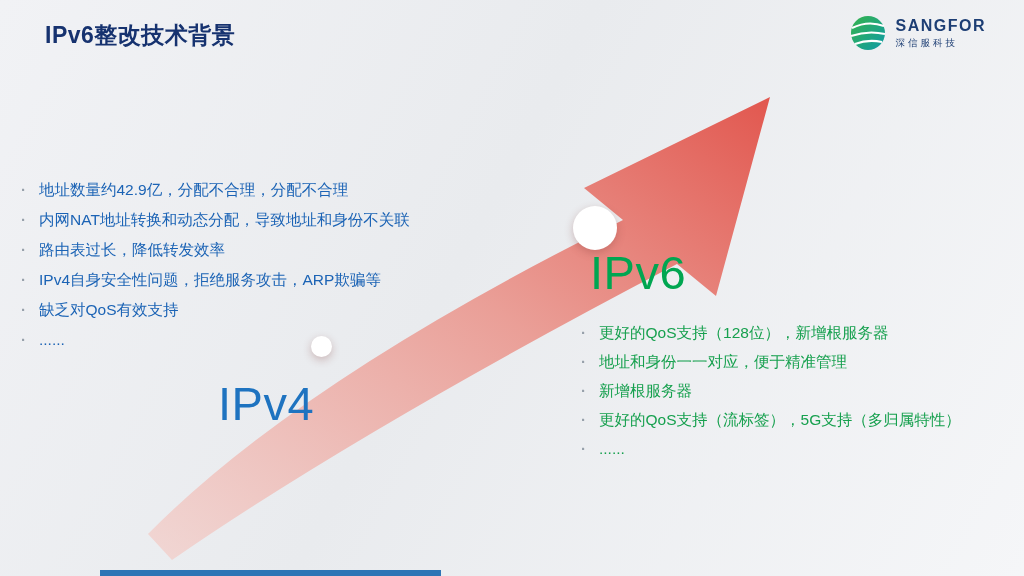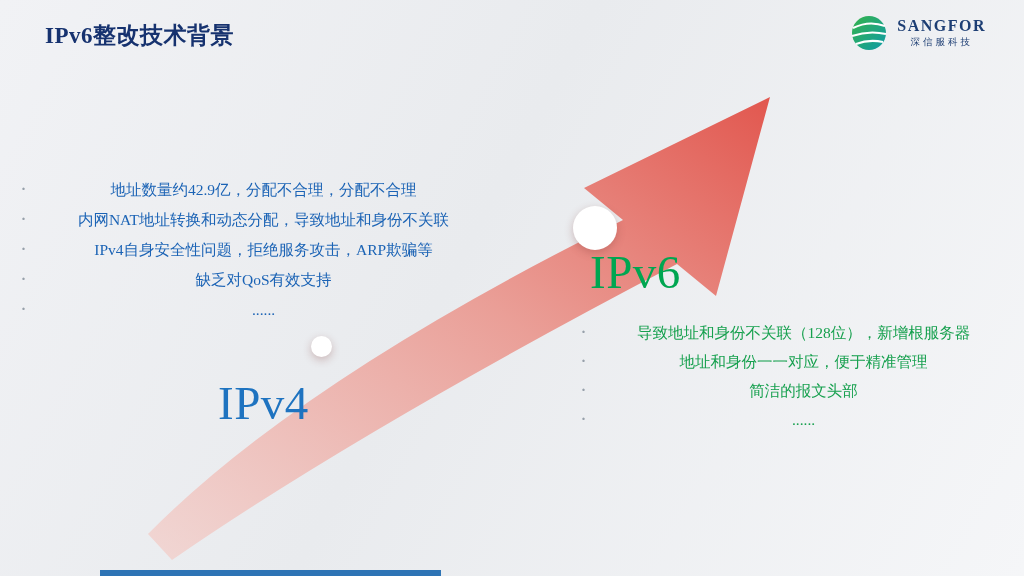--- a/index.html
+++ b/index.html
@@ -1,22 +1,21 @@
 <!DOCTYPE html>
 <html><head>
 <meta charset="utf-8">
 <style>
   html,body{margin:0;padding:0;background:#d8dadd;}
   .slide{
     position:relative;
     width:1024px;height:576px;
     overflow:hidden;
-    font-family:Liberation Serif, serif;
+    font-family:Liberation Sans, sans-serif;
     background:linear-gradient(118deg,#f1f2f5 0%,#e9ebee 45%,#f5f6f8 100%);
-    text-align:center;
   }
   .title{
     position:absolute;left:45px;top:20px;
     font-size:23px;font-weight:bold;color:#16326f;letter-spacing:.5px;
   }
   
   .logo{position:absolute;right:38px;top:13px;display:flex;align-items:center;gap:8px;}
   .logo-globe{width:40px;height:40px;}
   .logo-text{display:flex;flex-direction:column;line-height:1;}
   .logo-brand{font-size:16px;font-weight:bold;color:#1d3e74;letter-spacing:1.5px;}
@@ -79,29 +78,31 @@
     </svg>
     <div class="logo-text">
       <span class="logo-brand">SANGFOR</span>
       <span class="logo-sub">深信服科技</span>
     </div>
   </div>
 
   <ul class="list ipv4-list">
     <li>地址数量约42.9亿，分配不合理，分配不合理</li>
     <li>内网NAT地址转换和动态分配，导致地址和身份不关联</li>
+    <li>路由表过长，降低转发效率</li>
     <li>IPv4自身安全性问题，拒绝服务攻击，ARP欺骗等</li>
     <li>缺乏对QoS有效支持</li>
     <li>......</li>
   </ul>
 
   <ul class="list ipv6-list">
-    <li>导致地址和身份不关联（128位），新增根服务器</li>
+    <li>更好的QoS支持（128位），新增根服务器</li>
     <li>地址和身份一一对应，便于精准管理</li>
-    <li>简洁的报文头部</li>
+    <li>新增根服务器</li>
+    <li>更好的QoS支持（流标签），5G支持（多归属特性）</li>
     <li>......</li>
   </ul>
 
   <div class="dot dot-small"></div>
   <div class="dot dot-big"></div>
 
   <div class="big-label ipv4-label">IPv4</div>
   <div class="big-label ipv6-label">IPv6</div>
 
   <div class="footer-bar"></div>

